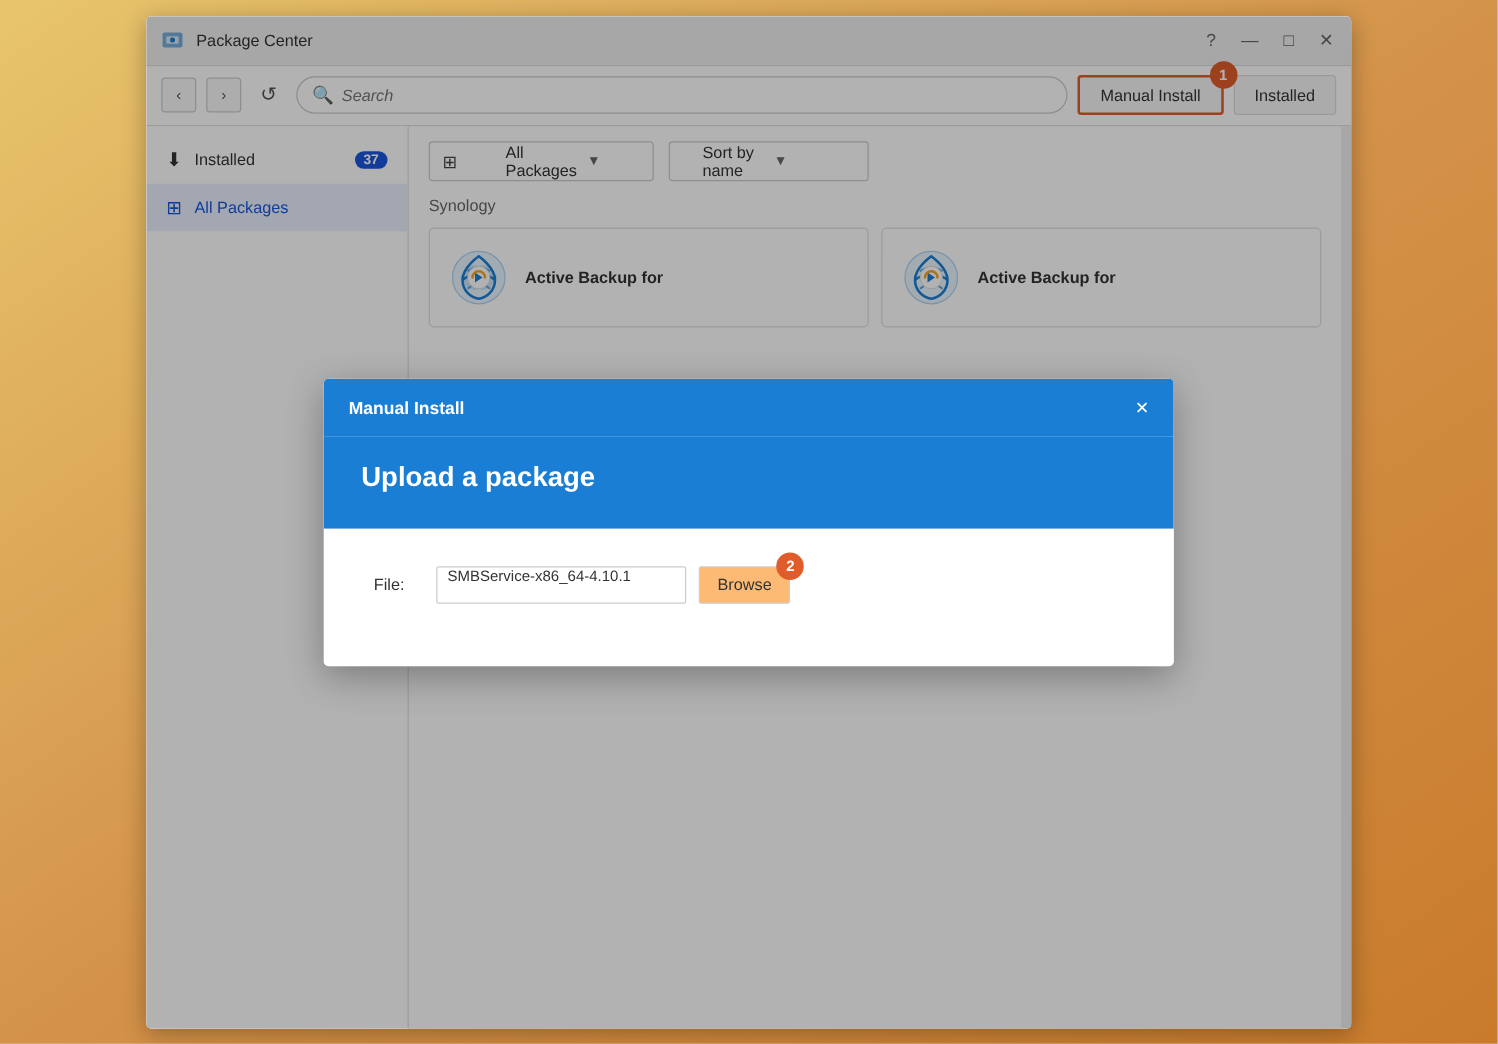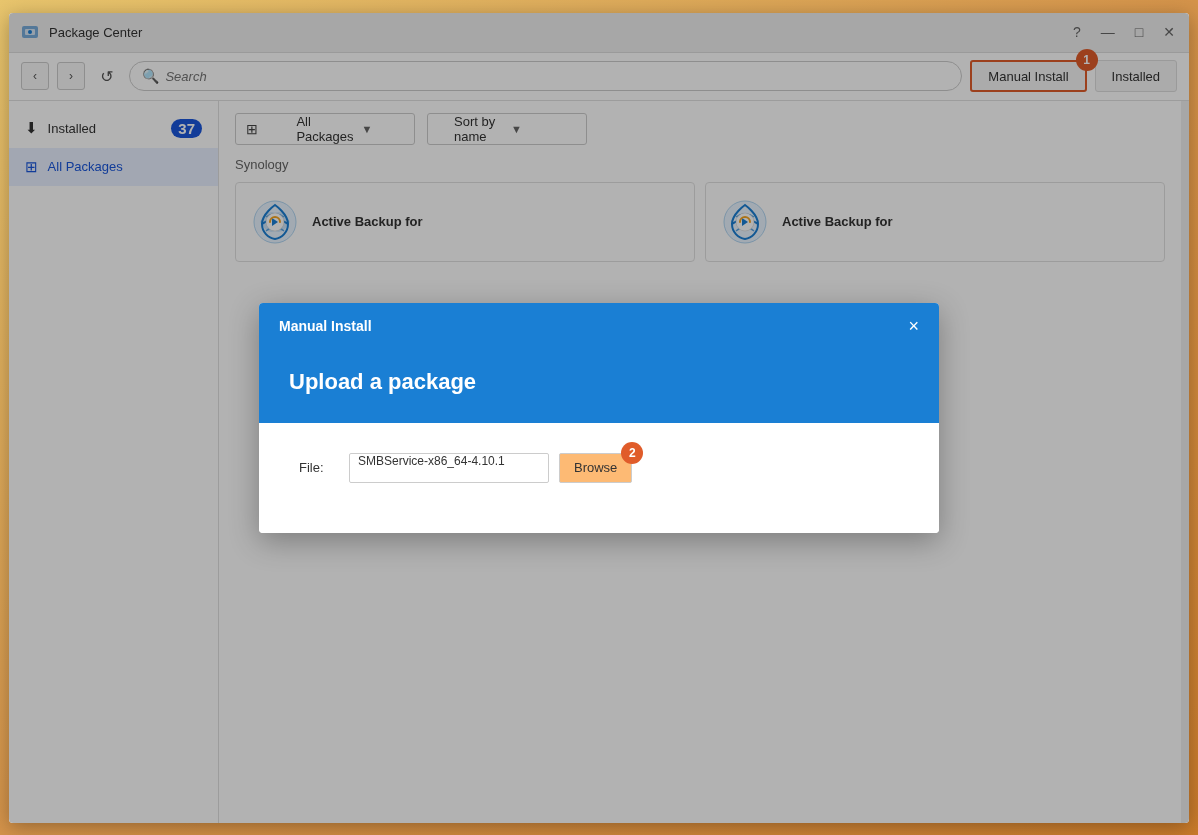--- a/index.html
+++ b/index.html
@@ -9,21 +9,21 @@
       width: 1198px;
       height: 835px;
       overflow: hidden;
       display: flex;
       align-items: center;
       justify-content: center;
       background: linear-gradient(to bottom right, #e8c56d, #d4934a, #c97b2b);
     }
 
     .window {
-      width: 1180px;
+      width: 964px;
       height: 810px;
       background: #fff;
       border-radius: 4px;
       box-shadow: 0 4px 20px rgba(0,0,0,0.3);
       display: flex;
       flex-direction: column;
       overflow: hidden;
       position: relative;
     }
 
@@ -193,21 +193,21 @@
       background: #e8f0ff;
       color: #1a56db;
     }
     .sidebar-item-icon { font-size: 15px; }
     .sidebar-item-label { flex: 1; }
     .badge {
       background: #1a56db;
       color: #fff;
       border-radius: 10px;
       padding: 1px 7px;
-      font-size: 15px;
+      font-size: 11px;
       font-weight: bold;
     }
 
     
     .content {
       flex: 1;
       overflow-y: auto;
       padding: 12px 16px;
       position: relative;
     }

